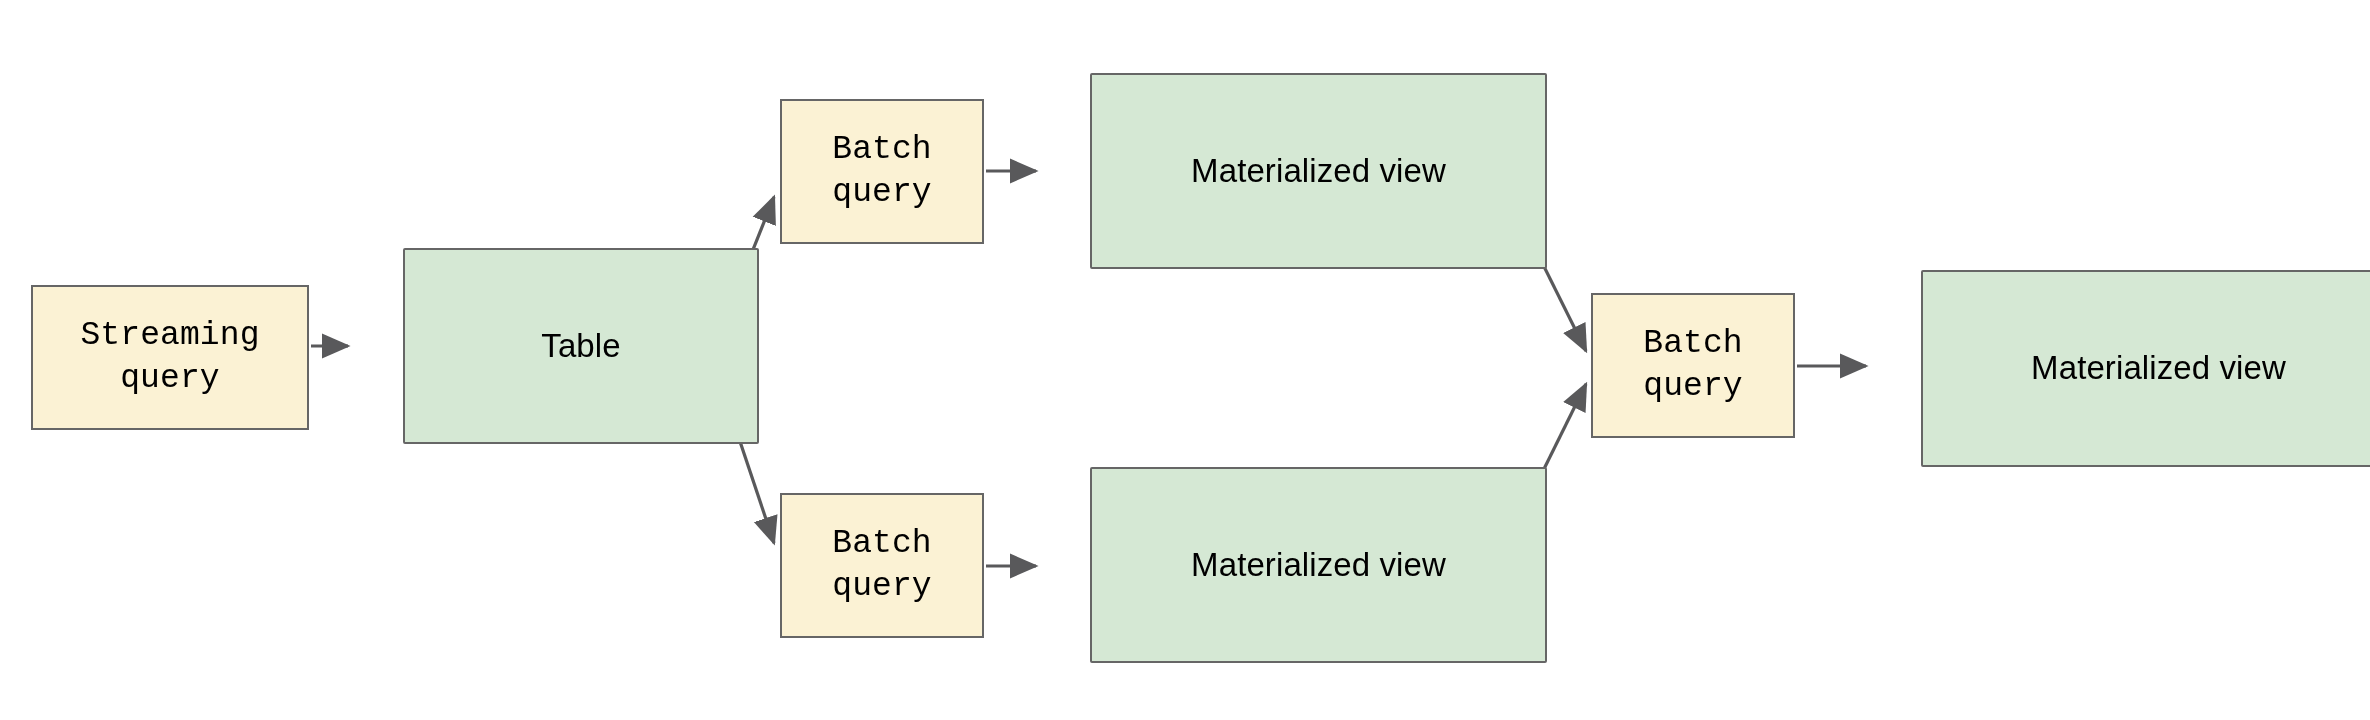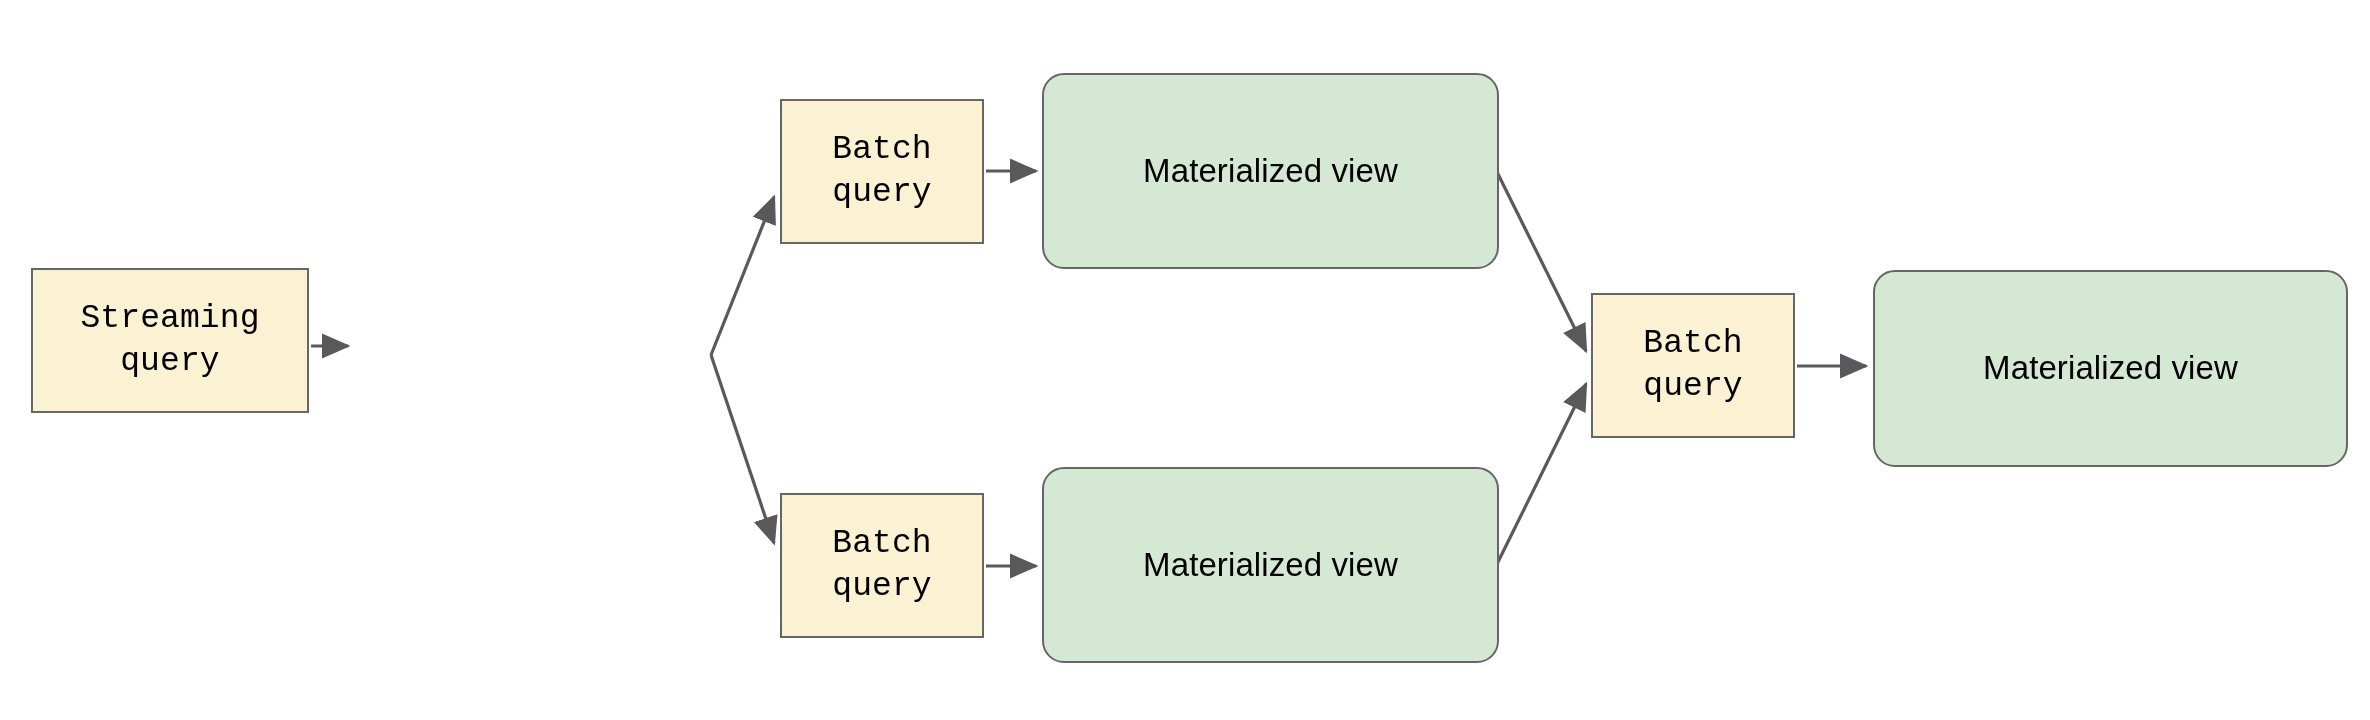--- a/index.html
+++ b/index.html
@@ -41,21 +41,22 @@
     border: 2px solid #666666;
     z-index: 2;
   }
   .node-process {
     background: #fbf2d4;
     border-radius: 0;
     font-family: Liberation Mono, monospace;
   }
   .node-store {
     background: #d5e8d4;
-    border-radius: 22px;
+    border-radius: 2px;
+    margin-left: 48px;
   }
   .node-label {
     white-space: pre-line;
     padding: 0 6px;
   }
 </style>
 </head>
 <body>
 
 <div id="diagram-canvas">
@@ -79,25 +80,28 @@
       <line x1="986" y1="566" x2="1036" y2="566"></line>
 
       <line x1="1497" y1="172" x2="1586" y2="351"></line>
 
       <line x1="1497" y1="564" x2="1586" y2="384"></line>
 
       <line x1="1797" y1="366" x2="1866" y2="366"></line>
     </g>
   </svg>
 
-  <div class="node node-process" style="left:31px; top:268px; width:278px; height:145px;">
+  <div class="node node-process" style="left:31px; top:285px; width:278px; height:145px;">
     <span class="node-label">Streaming
 query</span>
   </div>
 
+  <div class="node node-store" style="left:355px; top:248px; width:356px; height:196px;">
+    <span class="node-label">Table</span>
+  </div>
 
   <div class="node node-process" style="left:780px; top:99px; width:204px; height:145px;">
     <span class="node-label">Batch
 query</span>
   </div>
 
   <div class="node node-store" style="left:1042px; top:73px; width:457px; height:196px;">
     <span class="node-label">Materialized view</span>
   </div>
 

